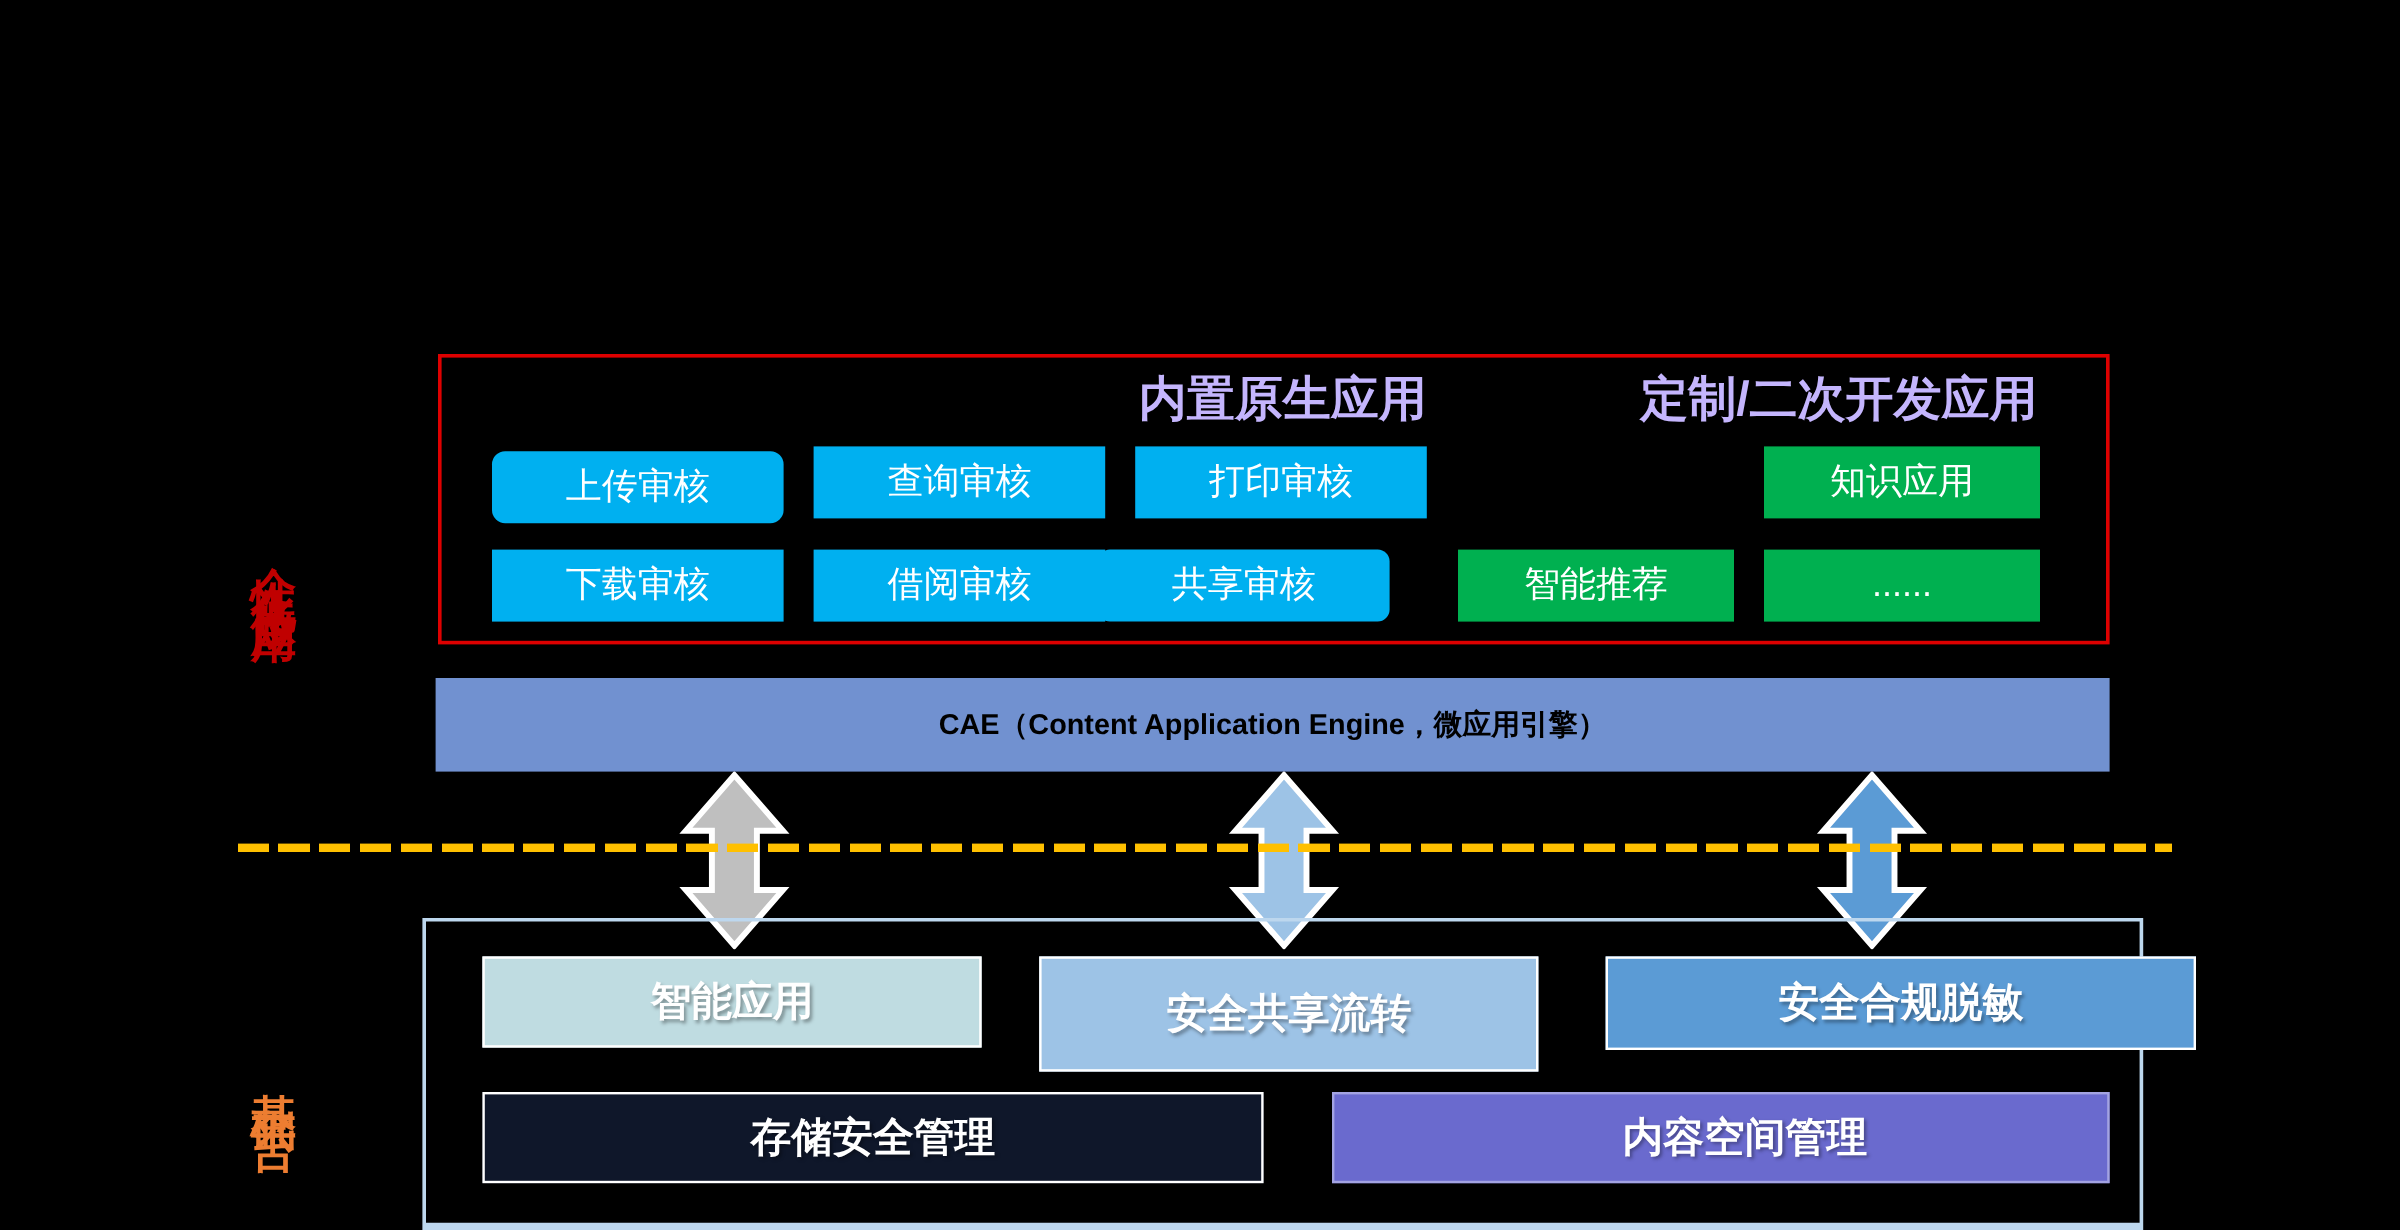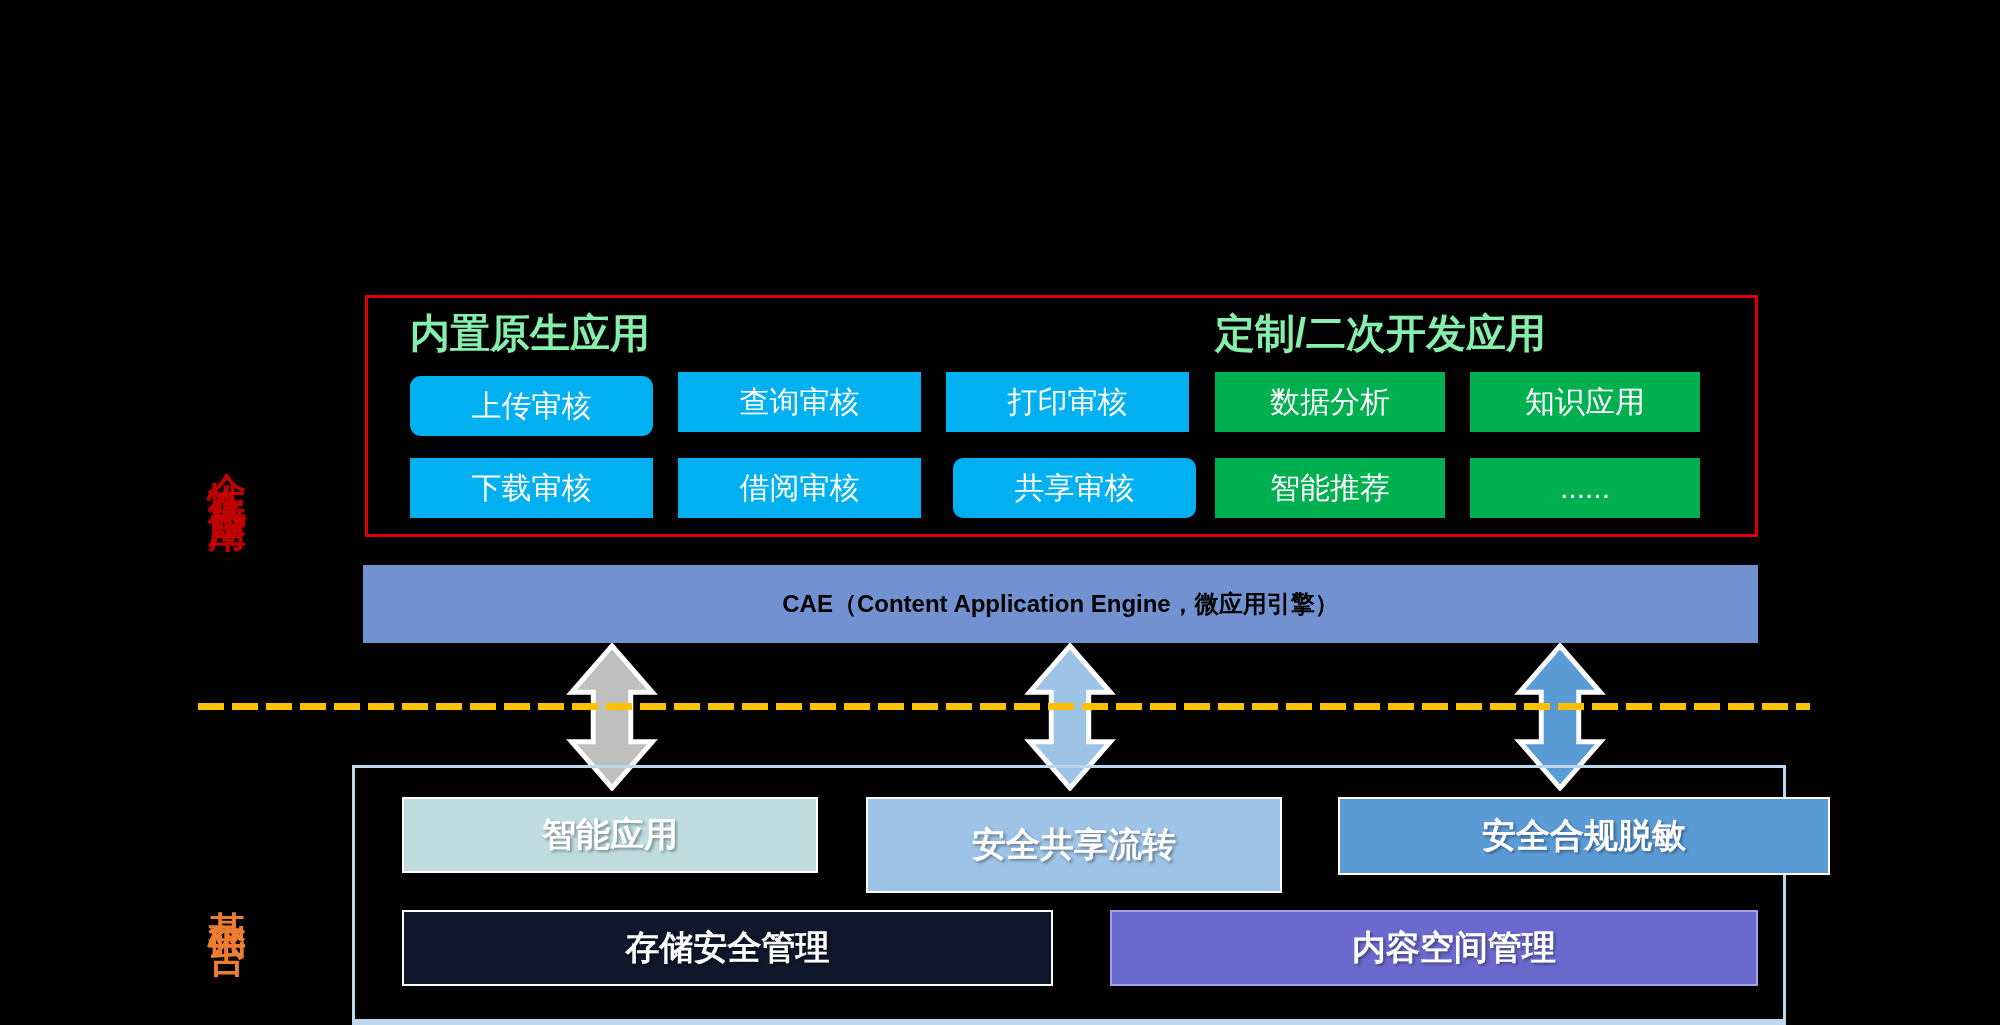--- a/index.html
+++ b/index.html
@@ -16,21 +16,21 @@
   .v-label.red{color:#C00000;left:204px;top:334px;height:270px;}
   .v-label.orange{color:#ED7D31;left:204px;top:808px;height:182px;}
 
   
   .red-box{
     position:absolute;left:365px;top:295px;width:1387px;height:236px;
     border:3px solid #DE0000;
   }
   .group-title{
     position:absolute;top:305px;height:56px;line-height:56px;
-    font-size:40px;font-weight:bold;color:#86efac;text-align:left;
+    font-size:40px;font-weight:bold;color:#c4b5fd;text-align:right;
   }
   .group-title.native{left:410px;width:779px;}
   .group-title.custom{left:1215px;width:483px;}
 
   .chip{
     position:absolute;height:60px;line-height:60px;text-align:center;
     color:#fff;font-size:30px;
   }
   .chip.blue{background:#00B0F0;width:243px;}
   .chip.green{background:#00B050;width:230px;}
@@ -80,23 +80,22 @@
   <div class="red-box"></div>
 
   <div class="group-title native">内置原生应用</div>
   <div class="group-title custom">定制/二次开发应用</div>
 
   <div class="chip blue" style="left:410px;top:376px;border-radius:11px;">上传审核</div>
   <div class="chip blue" style="left:678px;top:372px;">查询审核</div>
   <div class="chip blue" style="left:946px;top:372px;">打印审核</div>
   <div class="chip blue" style="left:410px;top:458px;">下载审核</div>
   <div class="chip blue" style="left:678px;top:458px;">借阅审核</div>
-  <div class="chip blue" style="left:953px;top:458px;border-radius:10px;">共享审核</div>
+  <div class="chip blue" style="left:915px;top:458px;border-radius:10px;">共享审核</div>
 
-  <div class="chip green" style="left:1215px;top:372px;">数据分析</div>
   <div class="chip green" style="left:1470px;top:372px;">知识应用</div>
   <div class="chip green" style="left:1215px;top:458px;">智能推荐</div>
   <div class="chip green" style="left:1470px;top:458px;">......</div>
 
   <div class="cae-bar">
     <span>CAE（Content Application Engine，微应用引擎）</span>
   </div>
 
   <svg class="dbl-arrow" style="left:565px;" viewBox="0 0 94 150">
     <polygon points="47,3 88,50 66,50 66,100 88,100 47,147 6,100 28,100 28,50 6,50" fill="#BFBFBF" stroke="#FFFFFF" stroke-width="5" stroke-linejoin="miter"></polygon>

